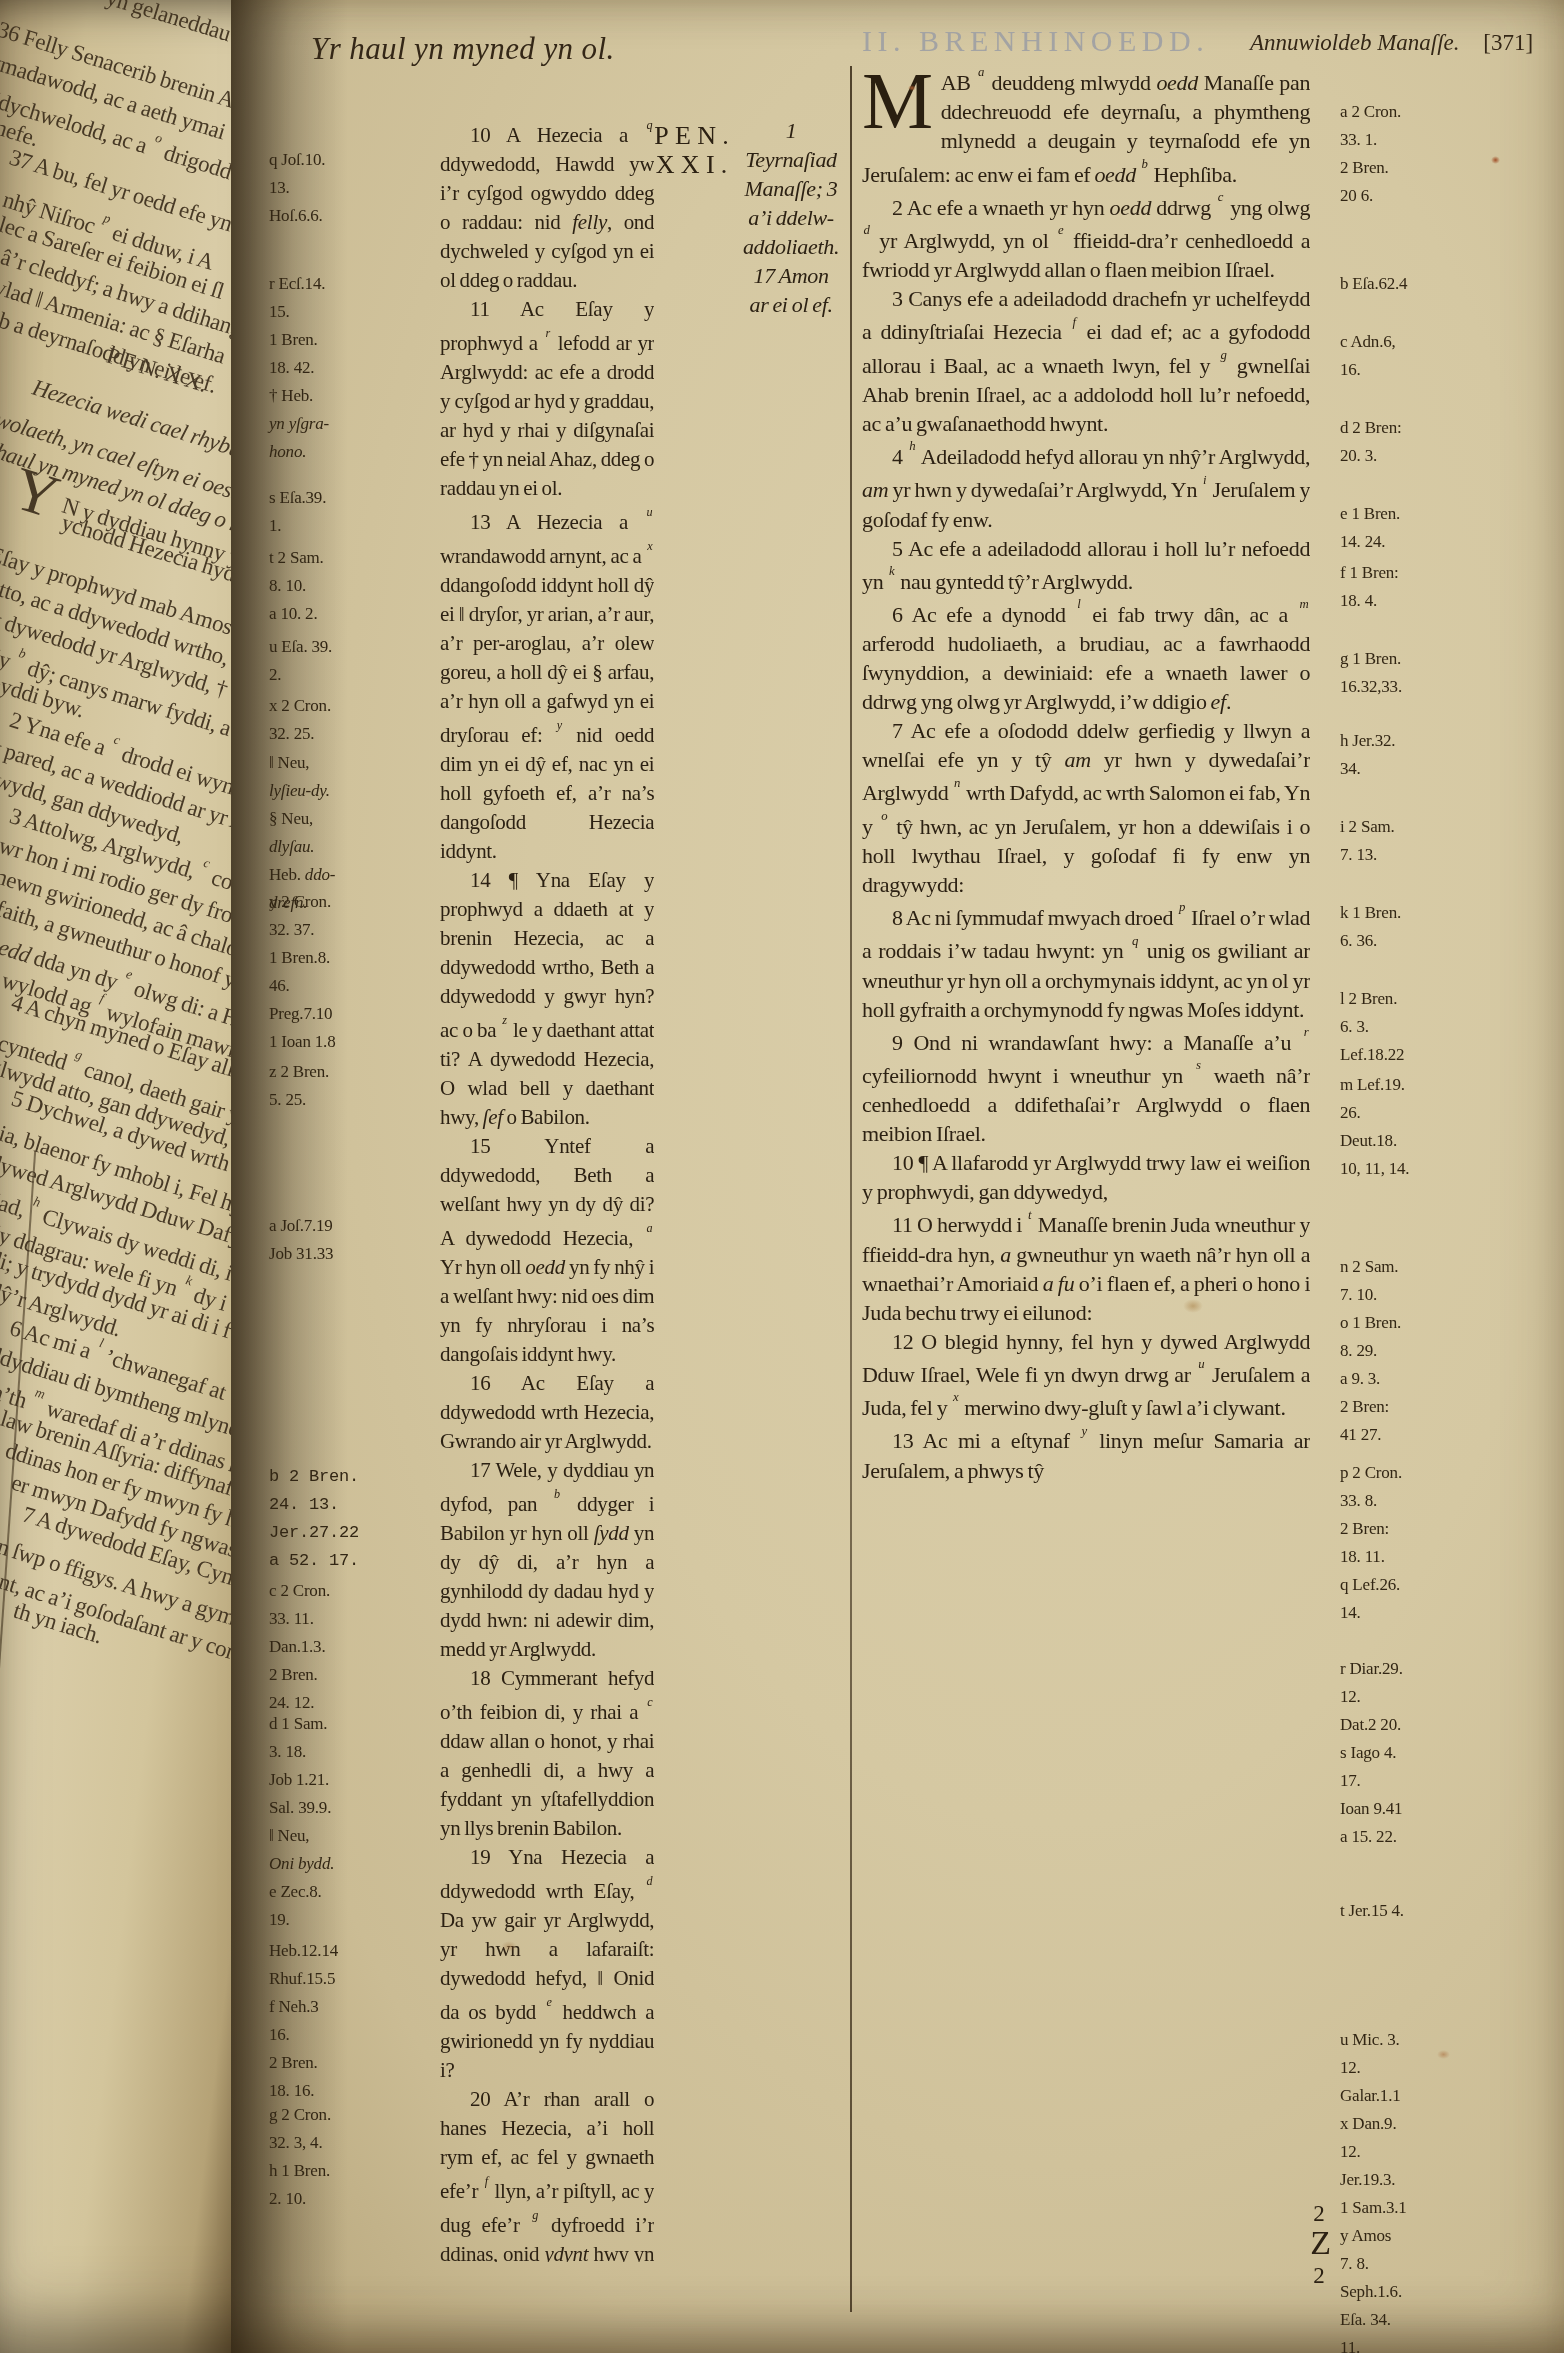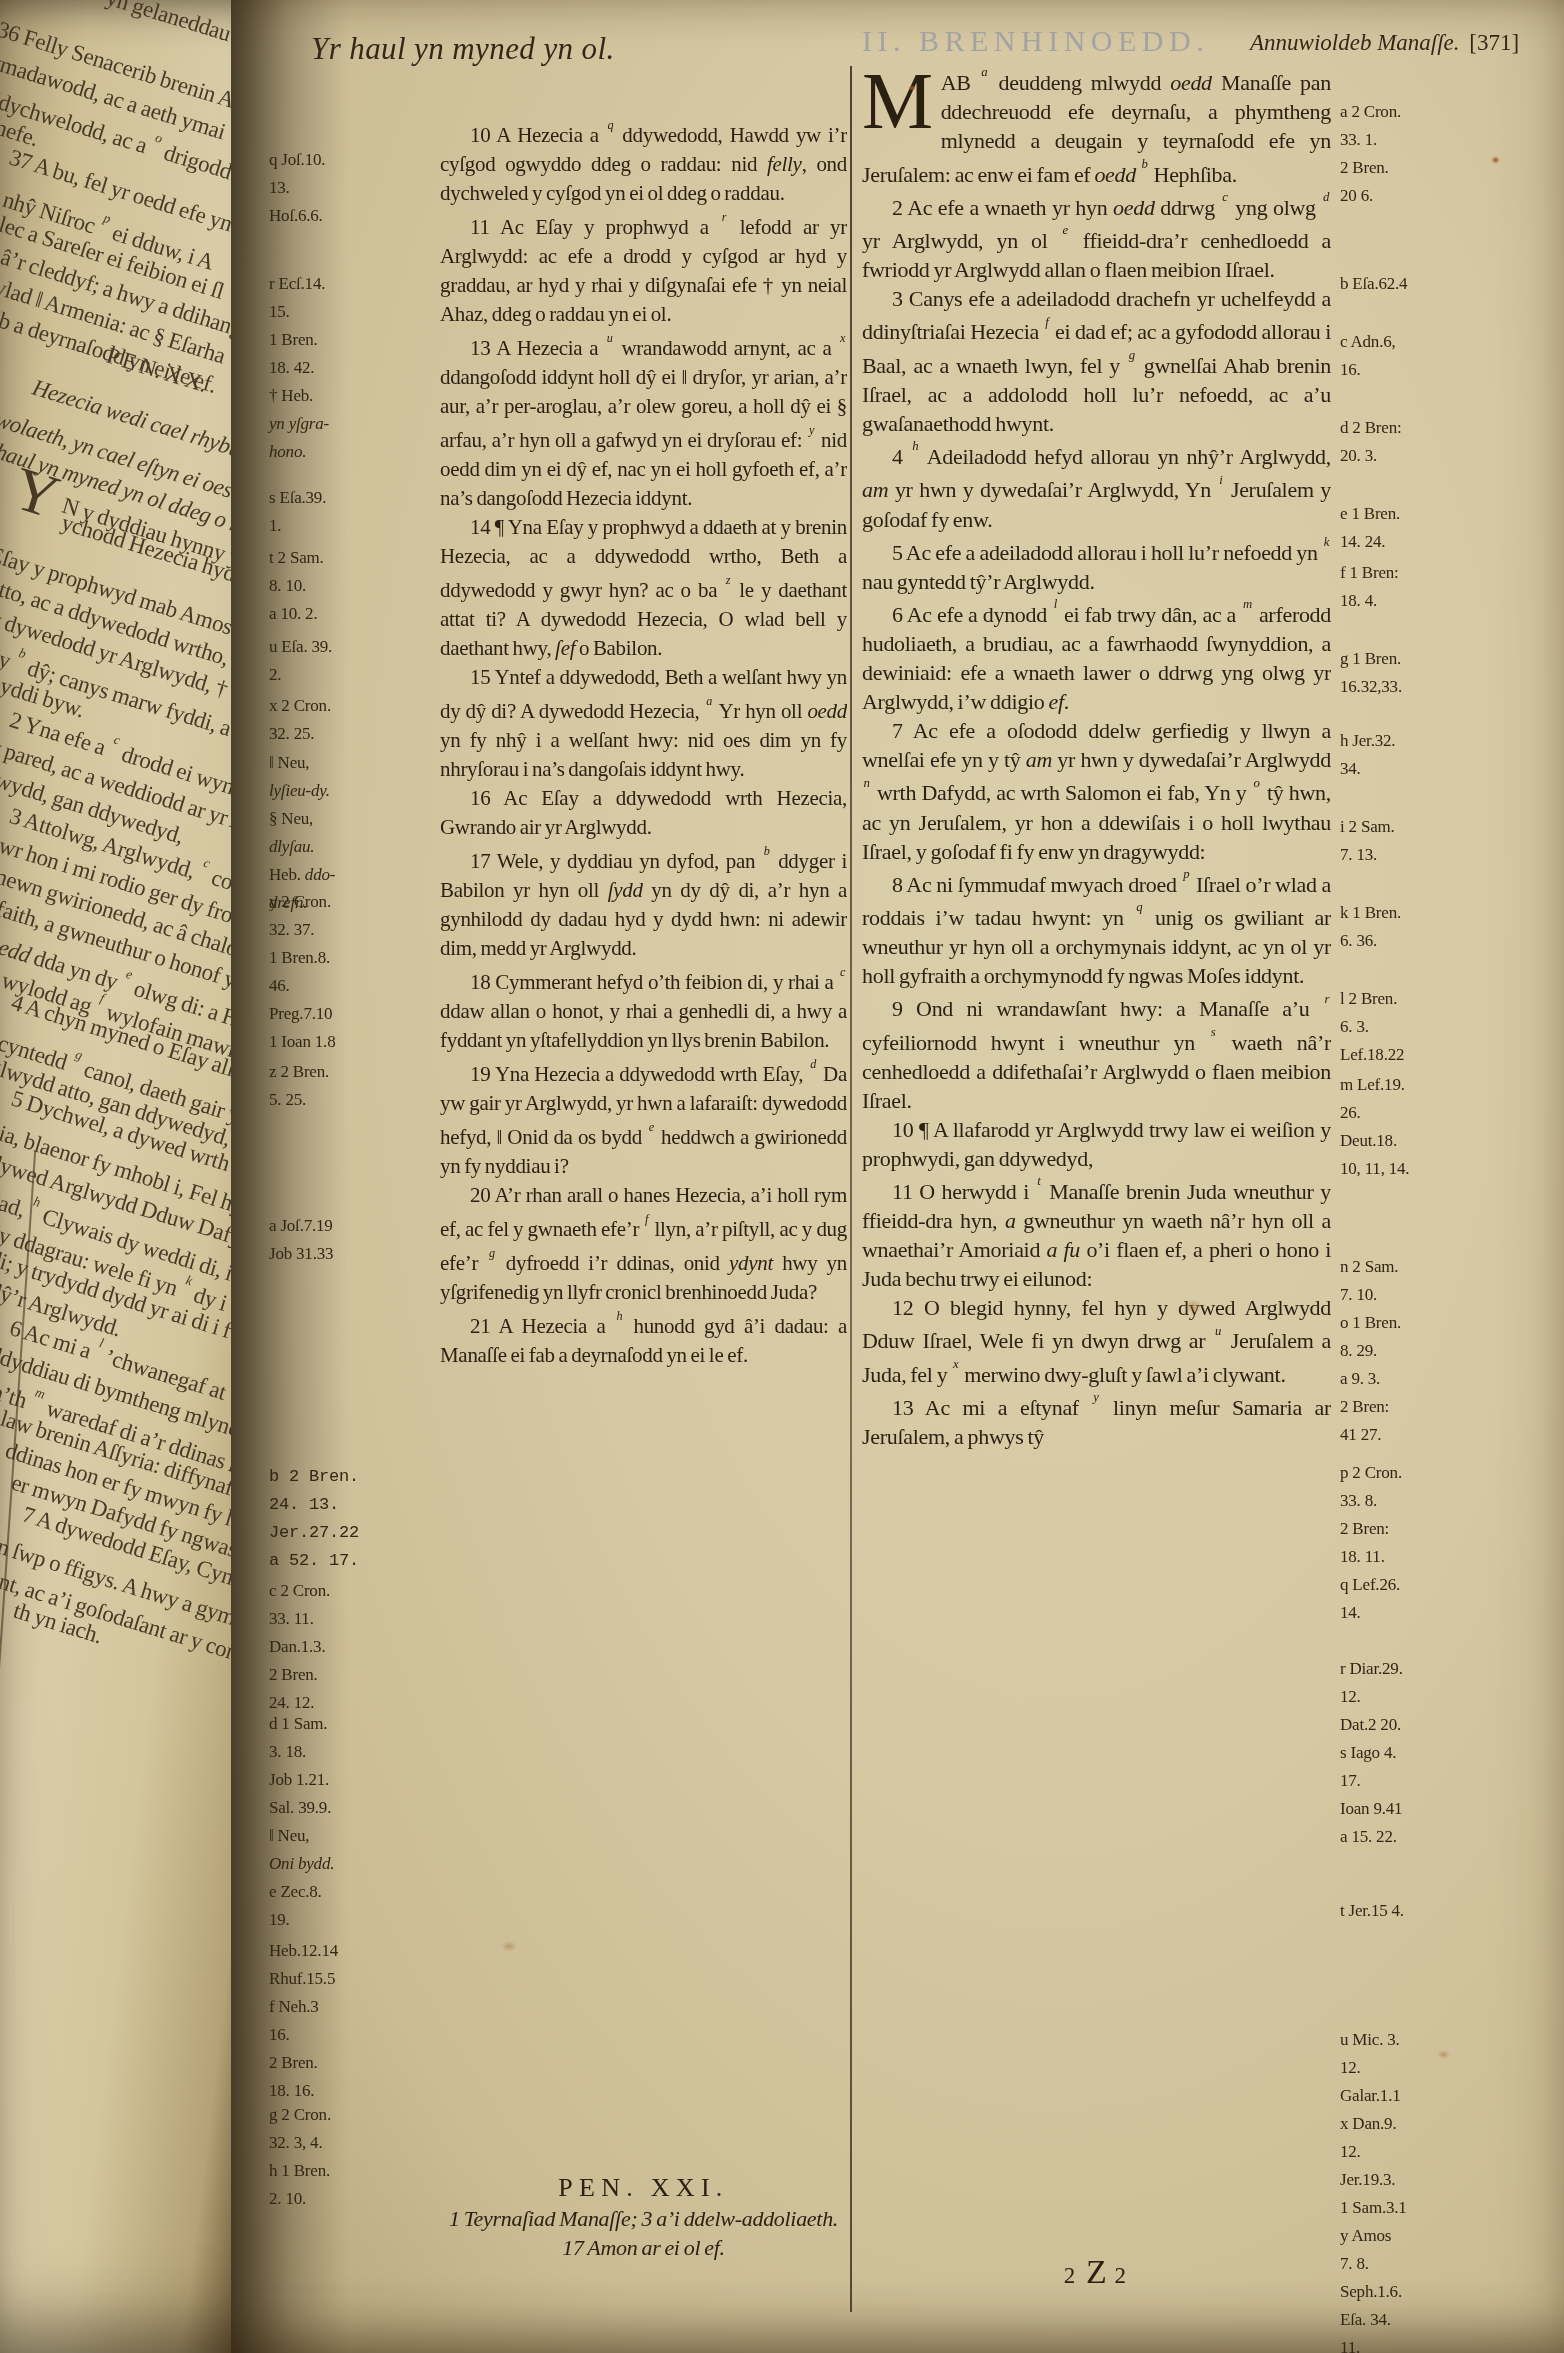--- a/index.html
+++ b/index.html
@@ -14,27 +14,27 @@
                inset 0 27px 47px -31px rgba(80,58,24,.30),
                inset 0 -47px 55px -35px rgba(50,34,12,.45);}
   .gutter-shade{position:absolute;left:231px;top:0;width:117px;height:2354px;
     background:linear-gradient(90deg, rgba(28,18,6,.55), rgba(28,18,6,.2) 52%, rgba(28,18,6,0));pointer-events:none;}
 
   .hdr-left{position:absolute;left:311px;top:31px;font-style:italic;font-size:31px;
     color:#33261472;color:#342717;letter-spacing:0.4px;}
   .hdr-center{position:absolute;left:862px;top:23.5px;font-size:30px;letter-spacing:5.5px;color:#a3a3a3;text-align:center;}
   .hdr-right{position:absolute;left:1250px;top:30px;font-size:23px;color:#342717;white-space:nowrap;}
   .hdr-right .t{font-style:italic;}
-  .hdr-right .pg{font-style:normal;margin-left:4px;}
+  .hdr-right .pg{font-style:normal;margin-left:18px;}
 
   .rule-center{position:absolute;left:850px;top:66px;width:1.6px;height:2246px;
     background:linear-gradient(180deg, rgba(46,32,14,.8), rgba(46,32,14,.55) 60%, rgba(46,32,14,.75));}
 
   
-  .col-body{position:absolute;display:flex;flex-direction:column;color:#2c2113;text-align:justify;}
+  .col-body{position:absolute;display:flex;flex-direction:row;color:#2c2113;text-align:justify;}
   .col-left{left:440px;top:116px;width:407px;height:2146px;font-size:21px;line-height:29px;
     letter-spacing:-0.3px;word-spacing:-1.2px;}
   .col-right{left:862px;top:64px;width:469px;height:2232px;font-size:22px;line-height:29px;
     letter-spacing:-0.3px;word-spacing:-1.2px;}
   .verses-host{flex:1 1 auto;overflow:hidden;}
   .verse{margin:0;text-indent:30px;}
   .verse.noind{text-indent:0;}
   sup{font-size:.58em;font-style:italic;position:relative;top:-.45em;margin:0 1.6px;letter-spacing:0;}
   .dropcap{float:left;font-size:80px;line-height:64px;padding:4.7px 7.8px 0 0;font-weight:normal;color:#2a1f10;}
   .chap-head{text-align:center;text-indent:0;font-size:26px;letter-spacing:6.3px;margin:4.7px 0 1.6px;}

